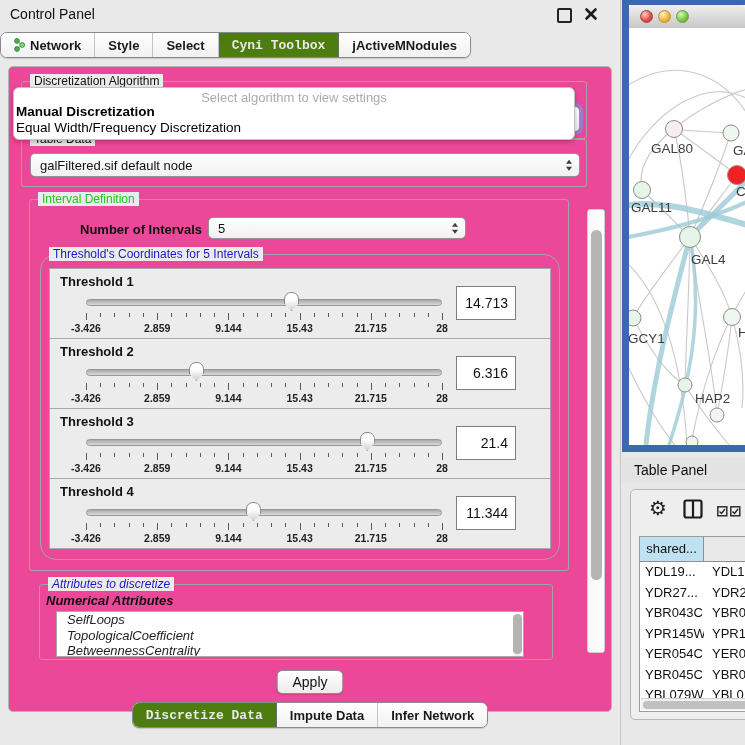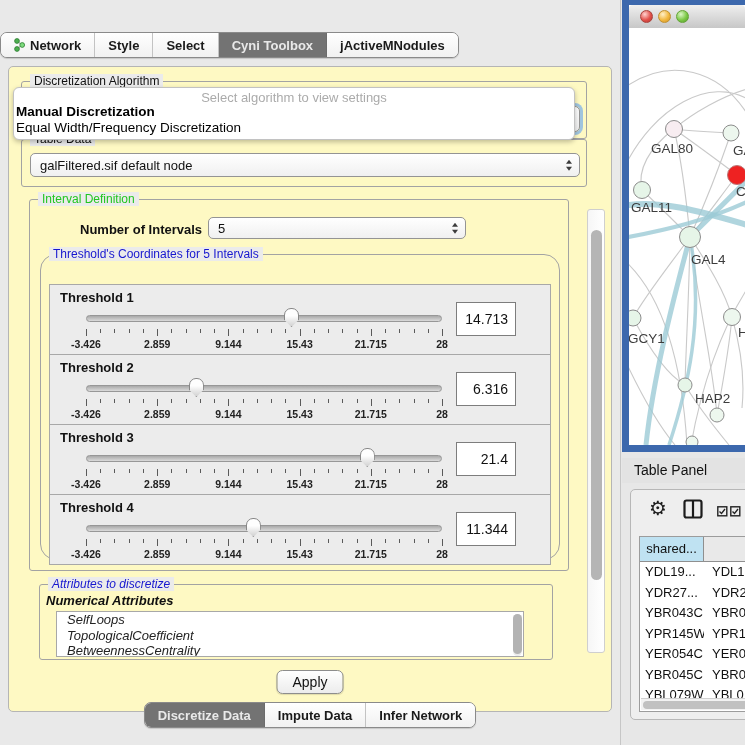--- a/index.html
+++ b/index.html
@@ -10,24 +10,24 @@
   #control-panel{position:absolute;left:0;top:0;width:620px;height:745px;background:#e9e9e9;border-right:1px solid #c6c6c6;}
   #cp-titlebar{position:absolute;left:0;top:0;width:100%;height:28px;}
   #cp-title{position:absolute;left:10px;top:6px;font-size:14px;color:#111;}
   #cp-float{position:absolute;right:48px;top:8px;width:11px;height:11px;border:2px solid #222;border-radius:2px;background:transparent;}
   #cp-close{position:absolute;right:22px;top:7px;width:14px;height:14px;}
   #cp-close svg{display:block;}
 
   .segmented{display:inline-flex;border:1px solid #8a8a8a;border-radius:7px;overflow:hidden;background:#fff;height:24px;box-shadow:0 1px 1px rgba(0,0,0,.15);}
   .segment{display:flex;align-items:center;gap:5px;padding:0 13px;font-size:13px;font-weight:bold;color:#1a1a1a;background:linear-gradient(#ffffff,#f1f1f1);border-right:1px solid #c3c3c3;white-space:nowrap;}
   .segment:last-child{border-right:none;}
-  .segment.selected{background:#737373;color:#e9e9e9;border-right-color:#6c6c6c;}
+  .segment.selected{background:#4d7c0f;color:#e9e9e9;border-right-color:#6c6c6c;font-family:Liberation Mono, monospace;}
   #cp-tabbar{position:absolute;top:32px;left:0;width:100%;text-align:left;}
 
-  #main-panel{position:absolute;left:8px;top:66px;width:604px;height:646px;background:#fef9c3;border:1px solid #b5b5b5;border-radius:5px;box-sizing:border-box;}
+  #main-panel{position:absolute;left:8px;top:66px;width:604px;height:646px;background:#ec4899;border:1px solid #b5b5b5;border-radius:5px;box-sizing:border-box;}
 
   .group{position:absolute;border:1px solid #a3a3a3;border-radius:3px;box-sizing:border-box;}
   .gtitle{position:absolute;top:-8px;left:8px;background:#ebebeb;padding:0 4px;font-size:12px;color:#111;white-space:nowrap;}
   .gtitle.green{color:#21c521;text-align:center;}
   .gtitle.blue{color:#1717cf;}
 
   .combo{position:absolute;background:linear-gradient(#ffffff,#f0f0f0);border:1px solid #949494;border-radius:5px;font-size:13px;color:#111;padding:0 22px 0 9px;box-sizing:border-box;display:flex;align-items:center;overflow:hidden;white-space:nowrap;}
   .stepper{position:absolute;right:7px;top:50%;transform:translateY(-50%);}
   .stepper .up{width:0;height:0;border-left:3.5px solid transparent;border-right:3.5px solid transparent;border-bottom:4.5px solid #3c3c3c;margin-bottom:2.5px;}
   .stepper .dn{width:0;height:0;border-left:3.5px solid transparent;border-right:3.5px solid transparent;border-top:4.5px solid #3c3c3c;}
@@ -45,21 +45,21 @@
   #tabledata-combo{left:8px;top:13px;width:550px;height:24px;}
 
   
   #scroll-region{position:absolute;left:12px;top:124px;width:588px;height:476px;overflow:visible;}
   #interval-group{left:8px;top:8px;width:540px;height:372px;}
   #noi-label{position:absolute;left:50px;top:22px;font-size:13px;font-weight:bold;color:#111;}
   #noi-combo{left:178px;top:17px;width:258px;height:22px;}
   #thresholds-group{left:10px;top:54px;width:520px;height:306px;border-radius:16px;}
   #thresholds-container{position:absolute;left:8px;top:13px;width:502px;}
   .threshold-panel{position:relative;width:502px;height:71px;border:1px solid #a8a8a8;box-sizing:border-box;margin-top:-1px;background:#ececec;}
-  .threshold-panel:first-child{margin-top:16px;}
+  .threshold-panel:first-child{margin-top:0;}
   .th-label{position:absolute;left:10px;top:5px;font-size:13px;font-weight:bold;color:#111;}
   .slider{position:absolute;left:36px;top:22px;width:356px;height:46px;}
   .track{position:absolute;left:0;right:0;top:8px;height:5px;background:linear-gradient(#a9a9a9,#dadada);border:1px solid #979797;border-radius:4px;}
   .thumb{position:absolute;top:1px;width:15px;height:19px;margin-left:-7.5px;background:linear-gradient(#fefefe 40%,#d2d2d2);border:1px solid #878787;border-radius:7px 7px 2px 2px;clip-path:polygon(0 0,100% 0,100% 60%,50% 100%,0 60%);box-sizing:border-box;}
   .ticks{position:absolute;left:0;right:0;top:22px;height:8px;}
   .tick{position:absolute;top:0;width:1px;background:#5a5a5a;}
   .tick.major{height:7px;}
   .tick.minor{height:4px;}
   .tlabels{position:absolute;left:0;right:0;top:31px;height:12px;}
   .tlabel{position:absolute;transform:translateX(-50%);font-size:10.5px;font-weight:bold;color:#222;white-space:nowrap;}
@@ -109,20 +109,29 @@
   .tp-cell.c2{width:55px;padding-left:8px;box-sizing:border-box;}
   #tp-hscroll{position:absolute;left:1px;bottom:1px;width:116px;height:11px;background:#f2f2f2;border-top:1px solid #d0d0d0;}
   #tp-hthumb{position:absolute;left:2px;top:1.5px;width:106px;height:8px;background:#c1c1c1;border-radius:4px;}
 </style>
 </head>
 <body>
 
 <div id="page">
 
   <div id="control-panel">
+    <div id="cp-titlebar">
+      <span id="cp-title">Control Panel</span>
+      <div id="cp-float"></div>
+      <div id="cp-close">
+        <svg width="14" height="14" viewBox="0 0 14 14">
+            <path d="M2.5 2.5 L11.5 11.5 M11.5 2.5 L2.5 11.5" stroke="#1c1c1c" stroke-width="2.6" stroke-linecap="round"></path>
+          </svg>
+      </div>
+    </div>
 
     <div id="cp-tabbar">
       <span class="segmented" id="top-segmented">
           <span class="segment">
             <span style="display: inline-flex;">
               <svg width="11" height="14" viewBox="0 0 11 14">
                 <line x1="3" y1="3" x2="8" y2="7" stroke="#9a9a9a" stroke-width="1"></line>
                 <line x1="3" y1="11" x2="8" y2="7" stroke="#9a9a9a" stroke-width="1"></line>
                 <circle cx="3" cy="3" r="2.4" fill="#4caf50" stroke="#2e7d32" stroke-width="0.8"></circle>
                 <circle cx="3" cy="11" r="2.4" fill="#4caf50" stroke="#2e7d32" stroke-width="0.8"></circle>

